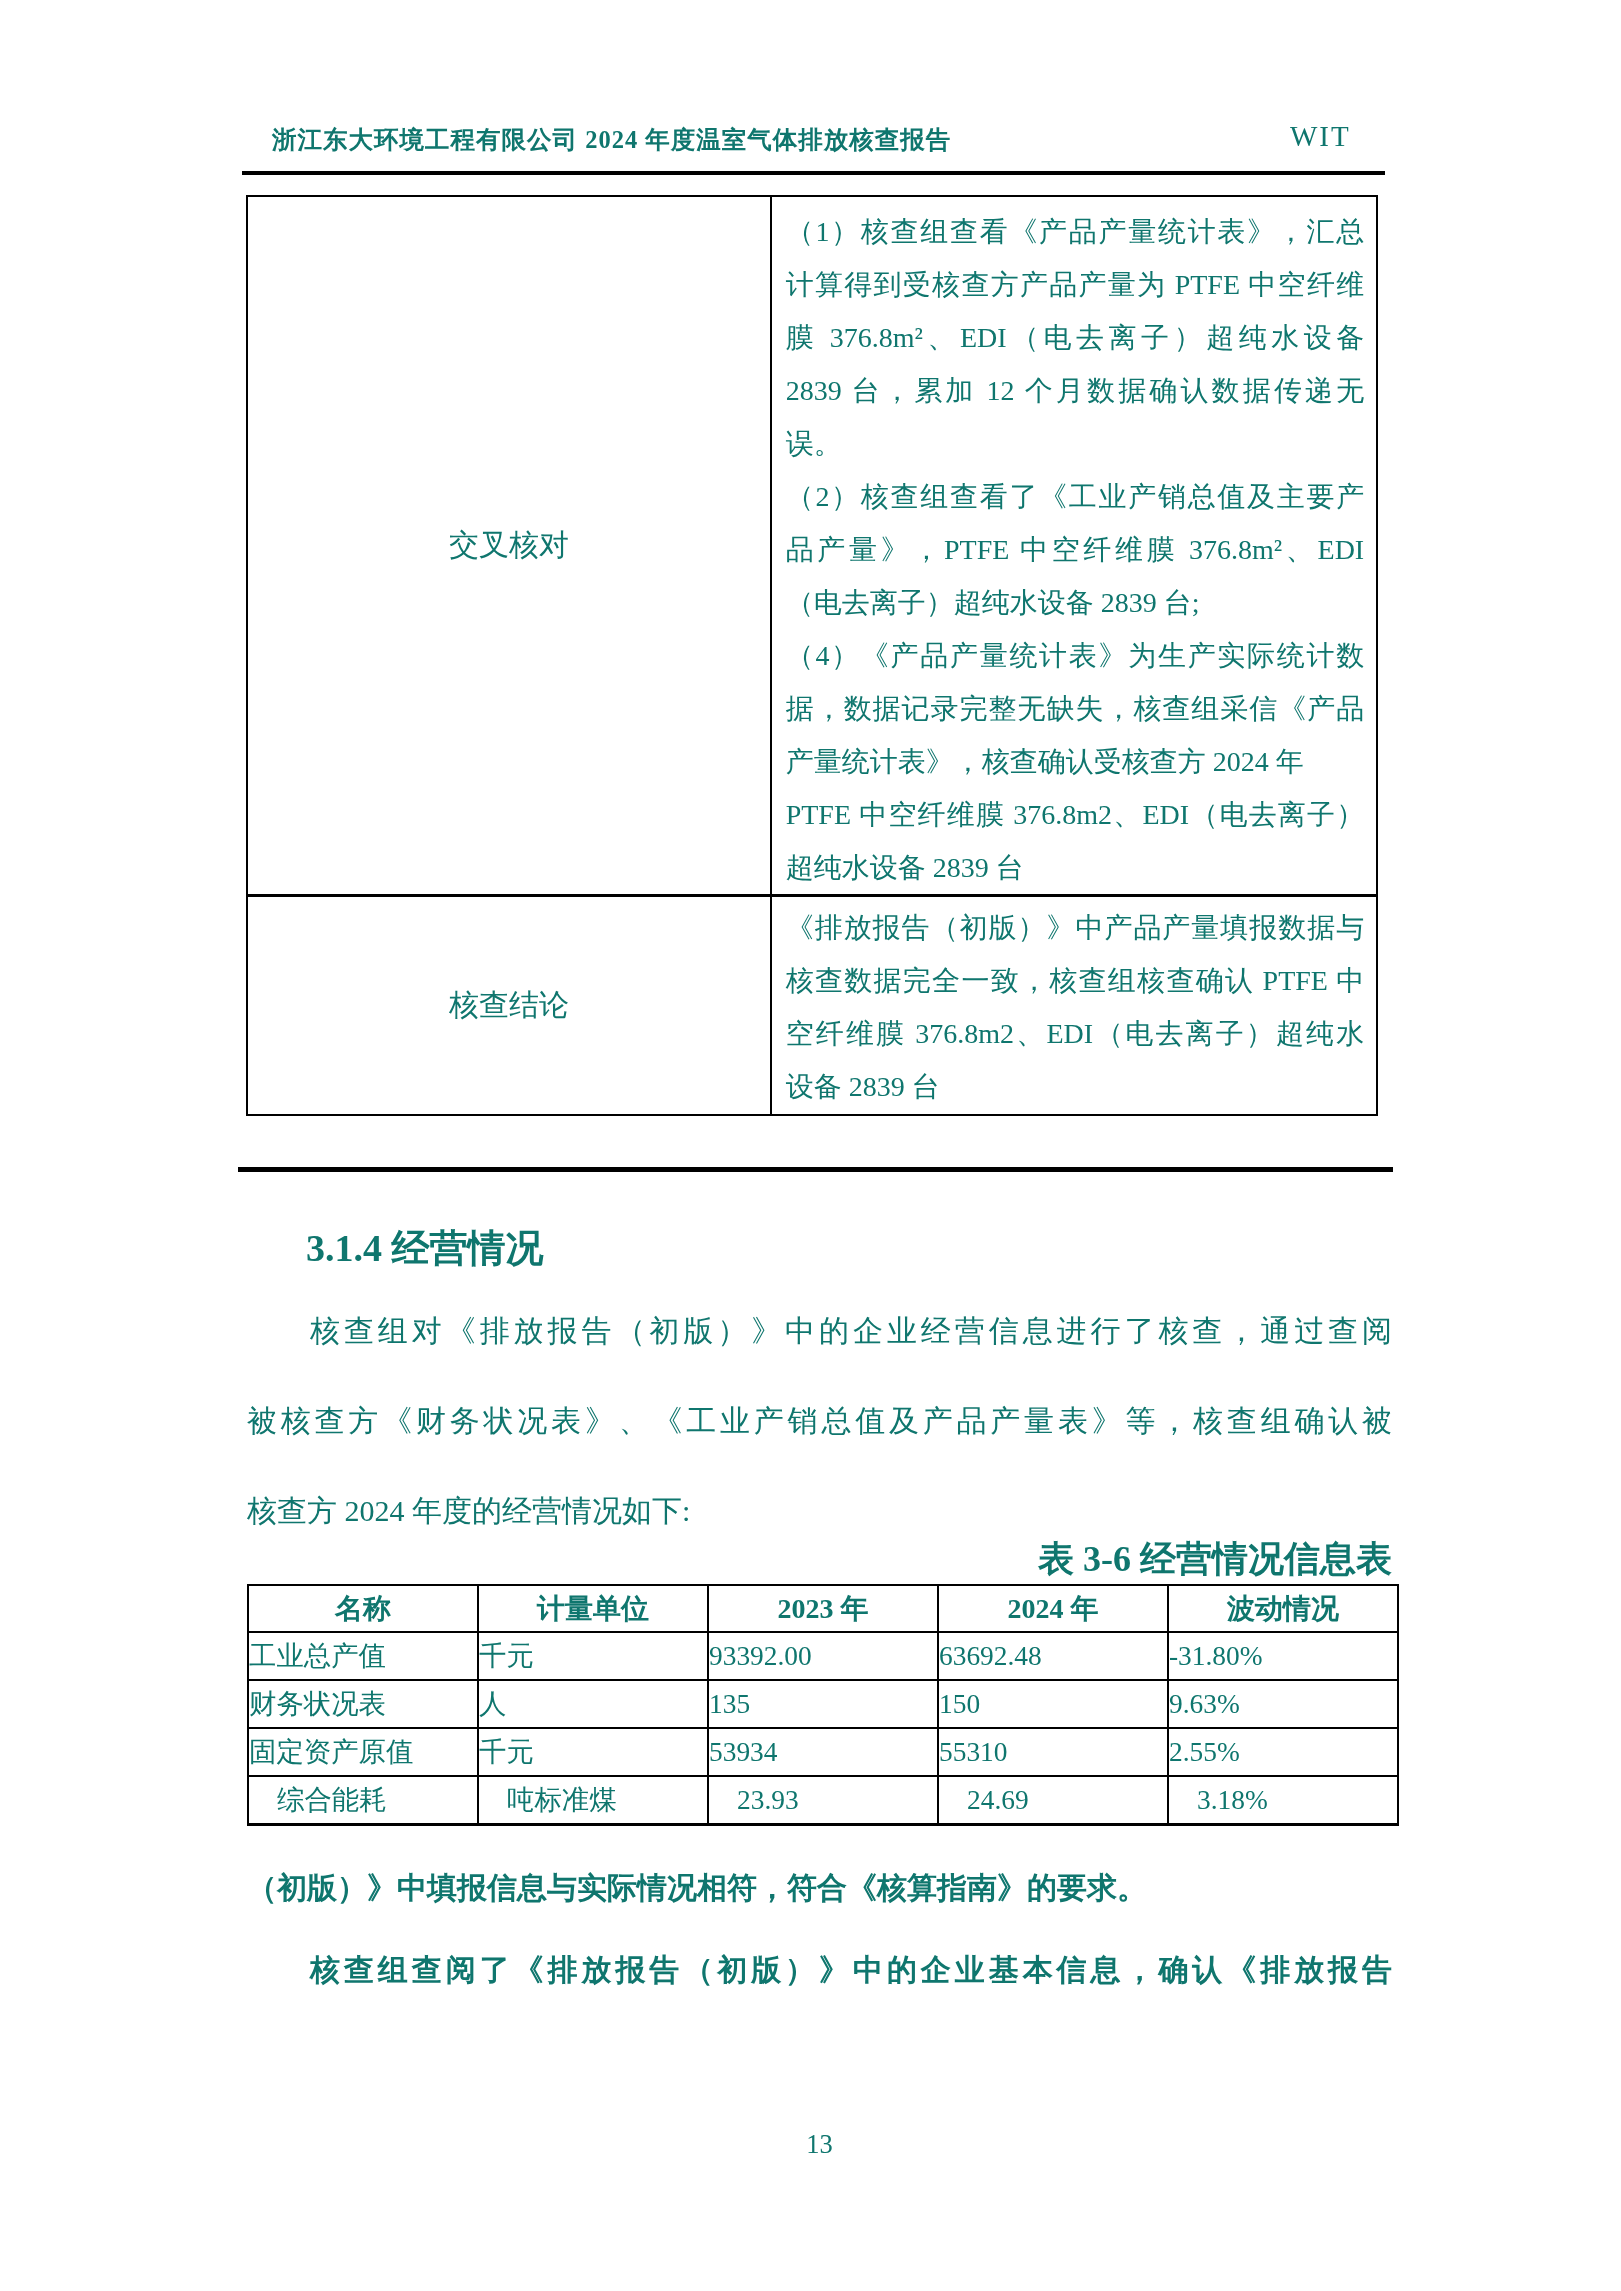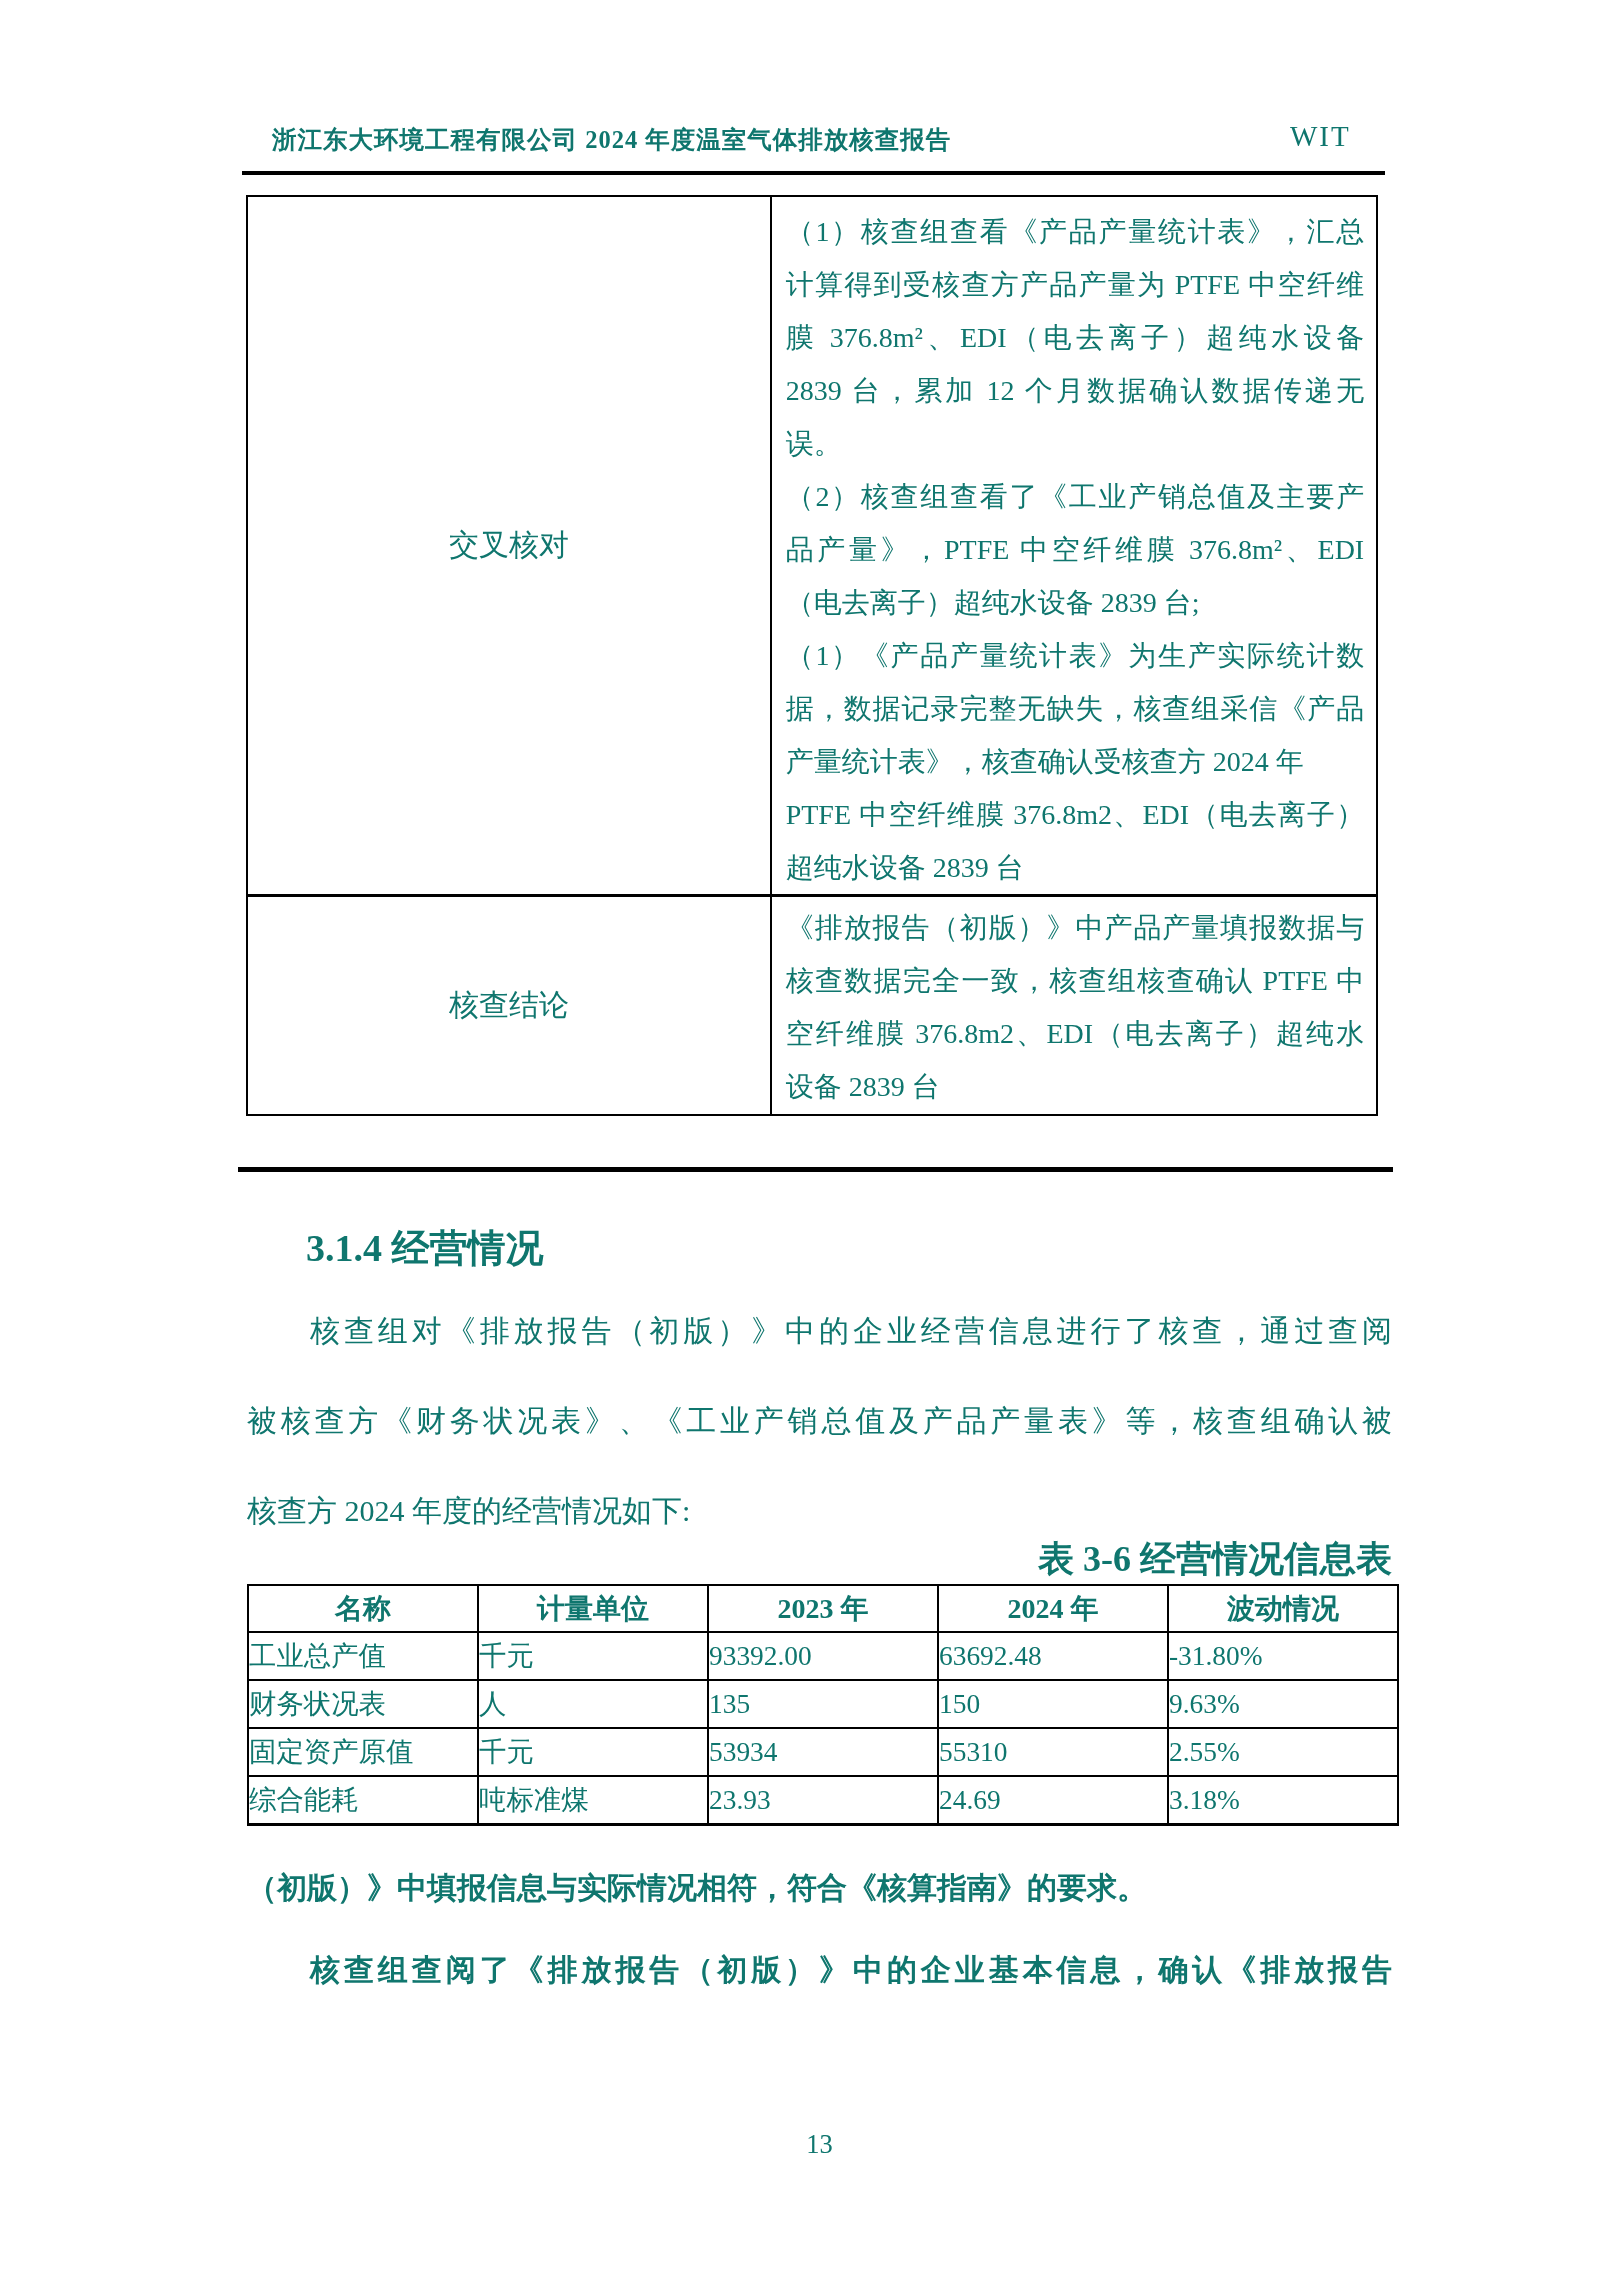--- a/index.html
+++ b/index.html
@@ -37,21 +37,21 @@
 
   
   .t36-caption{position:absolute;left:247px;top:1535px;width:1145px;text-align:right;font-size:36px;font-weight:bold;}
   .t36{position:absolute;left:247px;top:1584px;width:1152px;border-collapse:collapse;table-layout:fixed;}
   .t36 th,.t36 td{border:2px solid #000;font-size:27.4px;padding:0;}
   .t36 th{font-size:28px;height:45px;}
   .t36 td{height:46px;}
   .t36,.t36 tr:first-child th{border-top:2.9px solid #000;}
   .t36 th:first-child,.t36 td:first-child{border-left:2.9px solid #000;}
   .t36 th:last-child,.t36 td:last-child{border-right:2.9px solid #000;}
-  .t36 tr:last-child td{border-bottom:3.9px solid #000;}
+  .t36 tr:last-child td{border-bottom:3.9px solid #000;padding-left:28px;}
 
   
   .closing-para{position:absolute;left:247px;top:1847px;width:1145px;font-size:30px;font-weight:bold;}
   .closing-para .pline{line-height:82px;}
 
   
   .page-number{position:absolute;left:247px;top:2129px;width:1145px;text-align:center;font-size:26.5px;}
 </style>
 </head>
 <body>
@@ -68,21 +68,21 @@
       <td class="lblcol">交叉核对</td>
       <td class="txtcol">
         <div class="vline jl">（1）核查组查看《产品产量统计表》，汇总</div>
         <div class="vline jl">计算得到受核查方产品产量为 PTFE 中空纤维</div>
         <div class="vline jl">膜 376.8m²、EDI（电去离子）超纯水设备</div>
         <div class="vline jl">2839 台，累加 12 个月数据确认数据传递无</div>
         <div class="vline">误。</div>
         <div class="vline jl">（2）核查组查看了《工业产销总值及主要产</div>
         <div class="vline jl">品产量》，PTFE 中空纤维膜 376.8m²、EDI</div>
         <div class="vline">（电去离子）超纯水设备 2839 台;</div>
-        <div class="vline jl">（1）《产品产量统计表》为生产实际统计数</div>
+        <div class="vline jl">（4）《产品产量统计表》为生产实际统计数</div>
         <div class="vline jl">据，数据记录完整无缺失，核查组采信《产品</div>
         <div class="vline">产量统计表》，核查确认受核查方 2024 年</div>
         <div class="vline jl">PTFE 中空纤维膜 376.8m2、EDI（电去离子）</div>
         <div class="vline">超纯水设备 2839 台</div>
       </td>
     </tr>
     <tr style="height:220px;">
       <td class="lblcol">核查结论</td>
       <td class="txtcol" style="padding-top:3.9px;">
         <div class="vline jl">《排放报告（初版）》中产品产量填报数据与</div>

